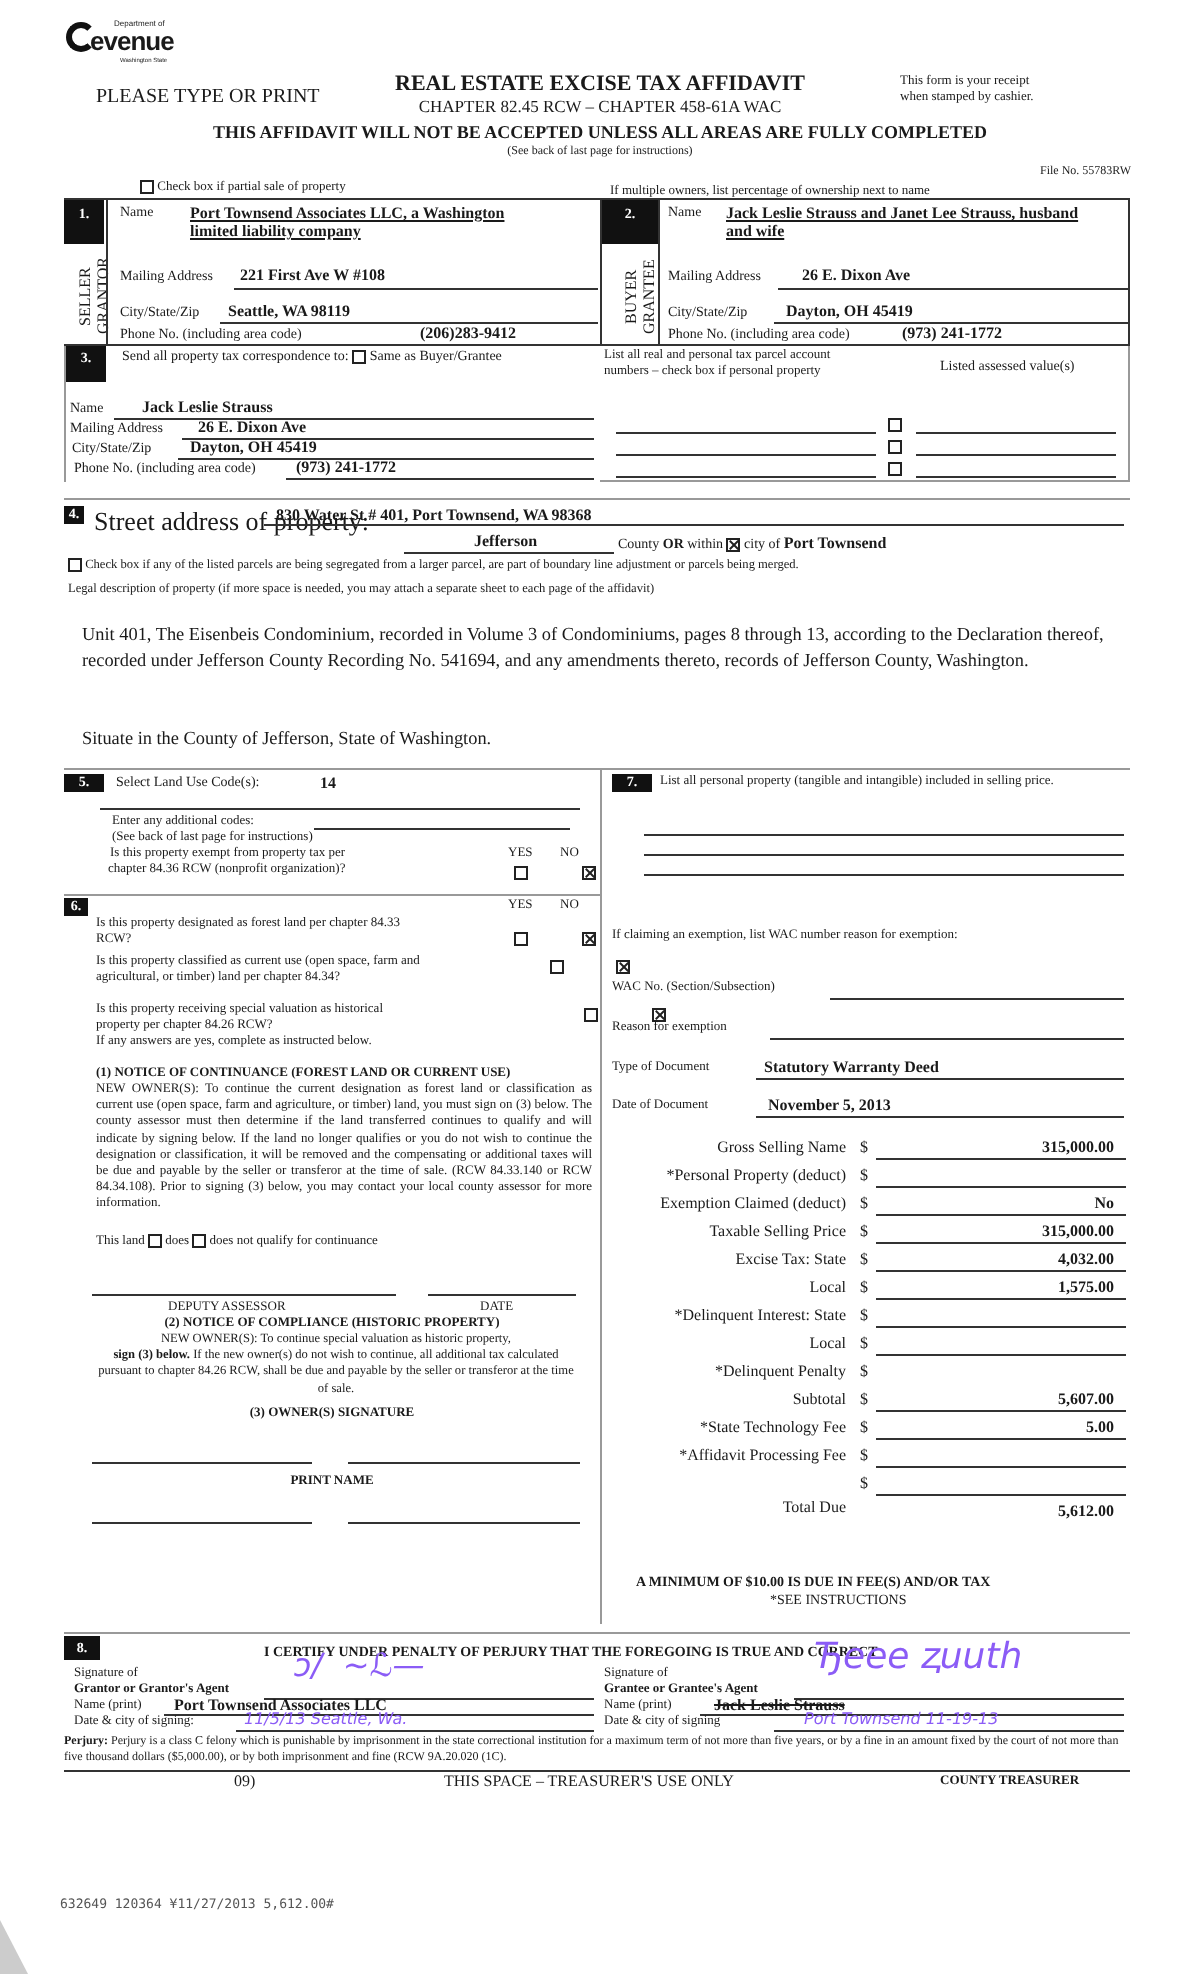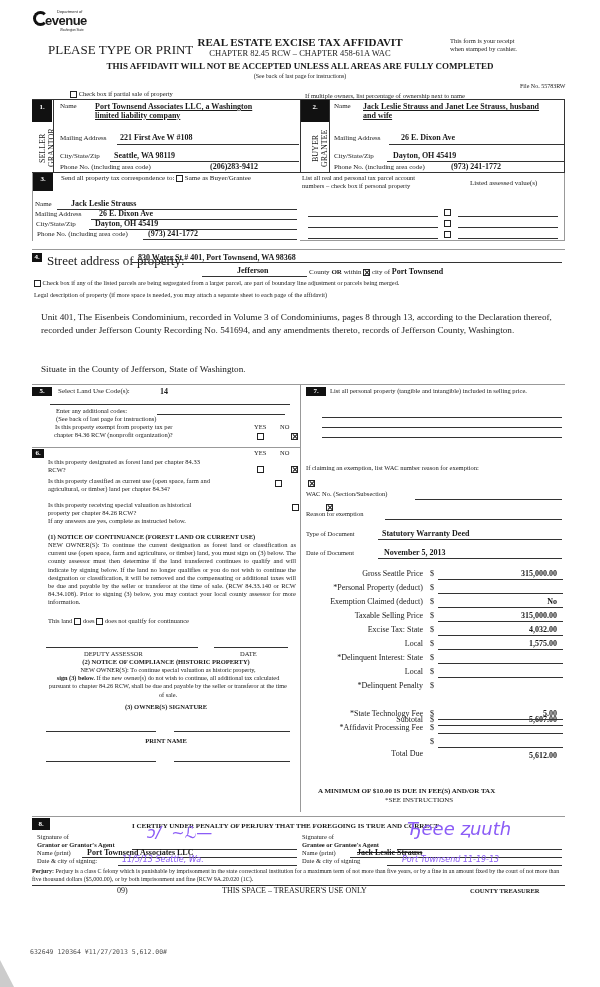--- a/index.html
+++ b/index.html
@@ -23,21 +23,21 @@
 </style>
 </head>
 <body>
 
 <div class="abs" style="left:33px;top:8px;width:60px;height:28px;">
   <div style="position:absolute;left:0;top:3px;width:15px;height:15px;border:3px solid #111;border-radius:50%;border-right-color:transparent;"></div>
   <div style="position:absolute;left:24px;top:2px;font-size:4px;font-family:'Liberation Sans',sans-serif;">Department of</div>
   <div style="position:absolute;left:12px;top:6px;font-size:13px;font-family:'Liberation Sans',sans-serif;font-weight:bold;letter-spacing:-0.5px;">evenue</div>
   <div style="position:absolute;left:27px;top:21px;font-size:3px;font-family:'Liberation Sans',sans-serif;">Washington State</div>
 </div>
-<div class="abs" style="left:48px;top:43px;font-size:13px;">PLEASE TYPE OR PRINT</div>
+<div class="abs" style="left:48px;top:43px;font-size:10px;">PLEASE TYPE OR PRINT</div>
 <div class="abs b" style="left:0;width:600px;top:36px;text-align:center;font-size:11px;">REAL ESTATE EXCISE TAX AFFIDAVIT</div>
 <div class="abs" style="left:0;width:600px;top:49px;text-align:center;font-size:8.5px;">CHAPTER 82.45 RCW – CHAPTER 458-61A WAC</div>
 <div class="abs" style="left:450px;top:37px;font-size:6.5px;">This form is your receipt</div>
 <div class="abs" style="left:450px;top:45px;font-size:6.5px;">when stamped by cashier.</div>
 <div class="abs b" style="left:0;width:600px;top:61px;text-align:center;font-size:9px;">THIS AFFIDAVIT WILL NOT BE ACCEPTED UNLESS ALL AREAS ARE FULLY COMPLETED</div>
 <div class="abs" style="left:0;width:600px;top:73px;text-align:center;font-size:6px;">(See back of last page for instructions)</div>
 <div class="abs" style="left:520px;top:83px;font-size:6px;">File No. 55783RW</div>
 <div class="abs" style="left:70px;top:90px;font-size:6.5px;">
   <span class="box"></span>
   <span>Check box if partial sale of property</span>
@@ -233,21 +233,21 @@
   <div class="abs" style="left:6px;top:146px;font-size:6.5px;">Type of Document</div>
   <div class="abs fill" style="left:82px;top:145px;">Statutory Warranty Deed</div>
   <div class="line" style="left:78px;top:155px;width:184px;"></div>
 </div>
 <div class="abs" style="left:306px;top:549px;font-size:6.5px;">Date of Document</div>
 <div class="abs fill" style="left:384px;top:548px;">November 5, 2013</div>
 <div class="line" style="left:378px;top:558px;width:184px;"></div>
 
 <div class="abs" style="left:300px;top:568px;width:265px;height:200px;">
   <div class="abs" style="left:0;top:0;width:265px;height:14px;">
-    <div class="lbl" style="right:142px;top:1px;">Gross Seattle Price</div>
+    <div class="lbl" style="right:142px;top:1px;">Gross Selling Name</div>
     <div class="dollar" style="left:130px;top:1px;">$</div>
     <div class="val" style="right:8px;top:1px;">315,000.00</div>
     <div class="line" style="left:138px;top:11px;width:125px;"></div>
   </div>
   <div class="abs" style="left:0;top:14px;width:265px;height:14px;">
     <div class="lbl" style="right:142px;top:1px;">*Personal Property (deduct)</div>
     <div class="dollar" style="left:130px;top:1px;">$</div>
     <div class="val" style="right:8px;top:1px;"></div>
     <div class="line" style="left:138px;top:11px;width:125px;"></div>
   </div>
@@ -285,21 +285,21 @@
     <div class="lbl" style="right:142px;top:1px;">Local</div>
     <div class="dollar" style="left:130px;top:1px;">$</div>
     <div class="val" style="right:8px;top:1px;"></div>
     <div class="line" style="left:138px;top:11px;width:125px;"></div>
   </div>
   <div class="abs" style="left:0;top:112px;width:265px;height:14px;">
     <div class="lbl" style="right:142px;top:1px;">*Delinquent Penalty</div>
     <div class="dollar" style="left:130px;top:1px;">$</div>
     <div class="val" style="right:8px;top:1px;"></div>
   </div>
-  <div class="abs" style="left:0;top:126px;width:265px;height:14px;margin-top:20px;">
+  <div class="abs" style="left:0;top:126px;width:265px;height:14px;">
     <div class="lbl" style="right:142px;top:1px;">Subtotal</div>
     <div class="dollar" style="left:130px;top:1px;">$</div>
     <div class="val" style="right:8px;top:1px;">5,607.00</div>
     <div class="line" style="left:138px;top:11px;width:125px;"></div>
   </div>
   <div class="abs" style="left:0;top:140px;width:265px;height:14px;">
     <div class="lbl" style="right:142px;top:1px;">*State Technology Fee</div>
     <div class="dollar" style="left:130px;top:1px;">$</div>
     <div class="val" style="right:8px;top:1px;">5.00</div>
     <div class="line" style="left:138px;top:11px;width:125px;"></div>

